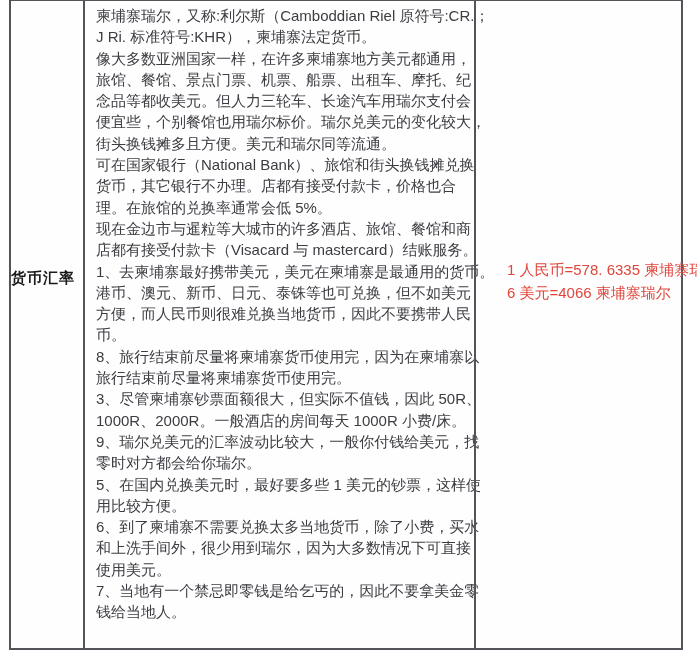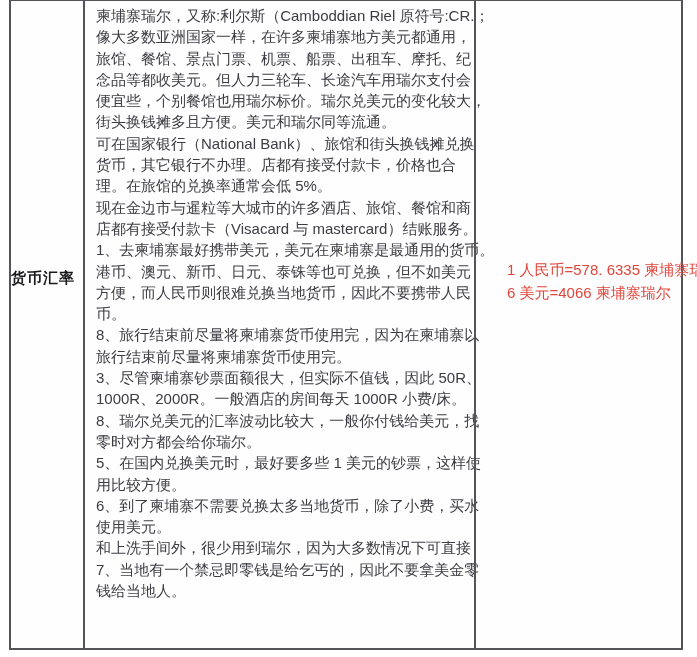--- a/index.html
+++ b/index.html
@@ -68,20 +68,21 @@
   <div class="table">
 
     <div class="cell header-cell">
       <div class="header-label">货币汇率</div>
     </div>
 
     <div class="cell main-cell">
 
         <div class="line">柬埔寨瑞尔，又称:利尔斯（Camboddian Riel 原符号:CR.；</div>
 
+        <div class="line">J Ri. 标准符号:KHR），柬埔寨法定货币。</div>
 
         <div class="line">像大多数亚洲国家一样，在许多柬埔寨地方美元都通用，</div>
 
         <div class="line">旅馆、餐馆、景点门票、机票、船票、出租车、摩托、纪</div>
 
         <div class="line">念品等都收美元。但人力三轮车、长途汽车用瑞尔支付会</div>
 
         <div class="line">便宜些，个别餐馆也用瑞尔标价。瑞尔兑美元的变化较大，</div>
 
         <div class="line">街头换钱摊多且方便。美元和瑞尔同等流通。</div>
@@ -106,33 +107,33 @@
 
         <div class="line">8、旅行结束前尽量将柬埔寨货币使用完，因为在柬埔寨以</div>
 
         <div class="line">旅行结束前尽量将柬埔寨货币使用完。</div>
 
         <div class="line">3、尽管柬埔寨钞票面额很大，但实际不值钱，因此 50R、</div>
 
 
         <div class="line">1000R、2000R。一般酒店的房间每天 1000R 小费/床。</div>
 
-        <div class="line">8、瑞尔兑美元的汇率波动比较大，一般你付钱给美元，找</div>
+        <div class="line">9、瑞尔兑美元的汇率波动比较大，一般你付钱给美元，找</div>
 
         <div class="line">零时对方都会给你瑞尔。</div>
 
         <div class="line">5、在国内兑换美元时，最好要多些 1 美元的钞票，这样使</div>
 
         <div class="line">用比较方便。</div>
 
         <div class="line">6、到了柬埔寨不需要兑换太多当地货币，除了小费，买水</div>
 
+        <div class="line">和上洗手间外，很少用到瑞尔，因为大多数情况下可直接</div>
+
         <div class="line">使用美元。</div>
-
-        <div class="line">和上洗手间外，很少用到瑞尔，因为大多数情况下可直接</div>
 
         <div class="line">7、当地有一个禁忌即零钱是给乞丐的，因此不要拿美金零</div>
 
         <div class="line">钱给当地人。</div>
       </div>
 
     <div class="cell side-cell">
 
         <div class="rate-line">1 人民币=578. 6335 柬埔寨瑞尔</div>
 

